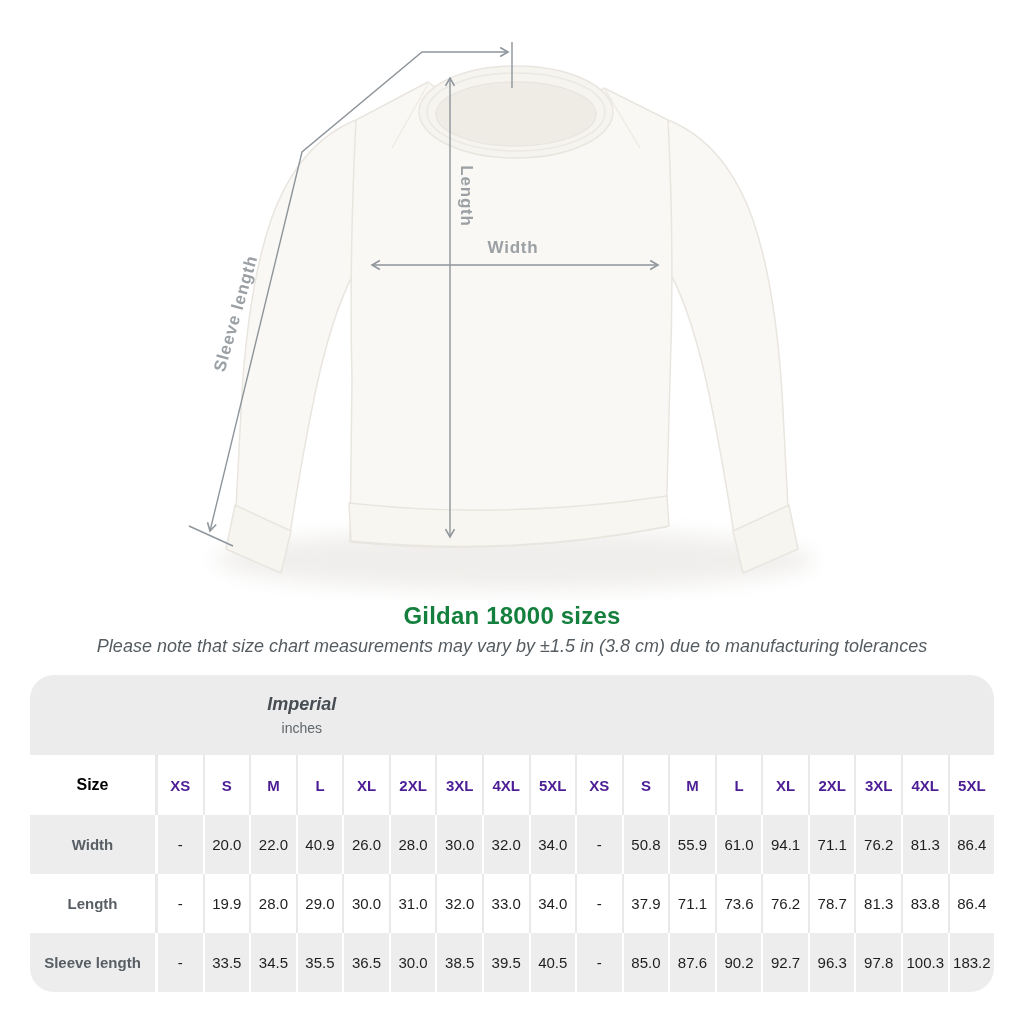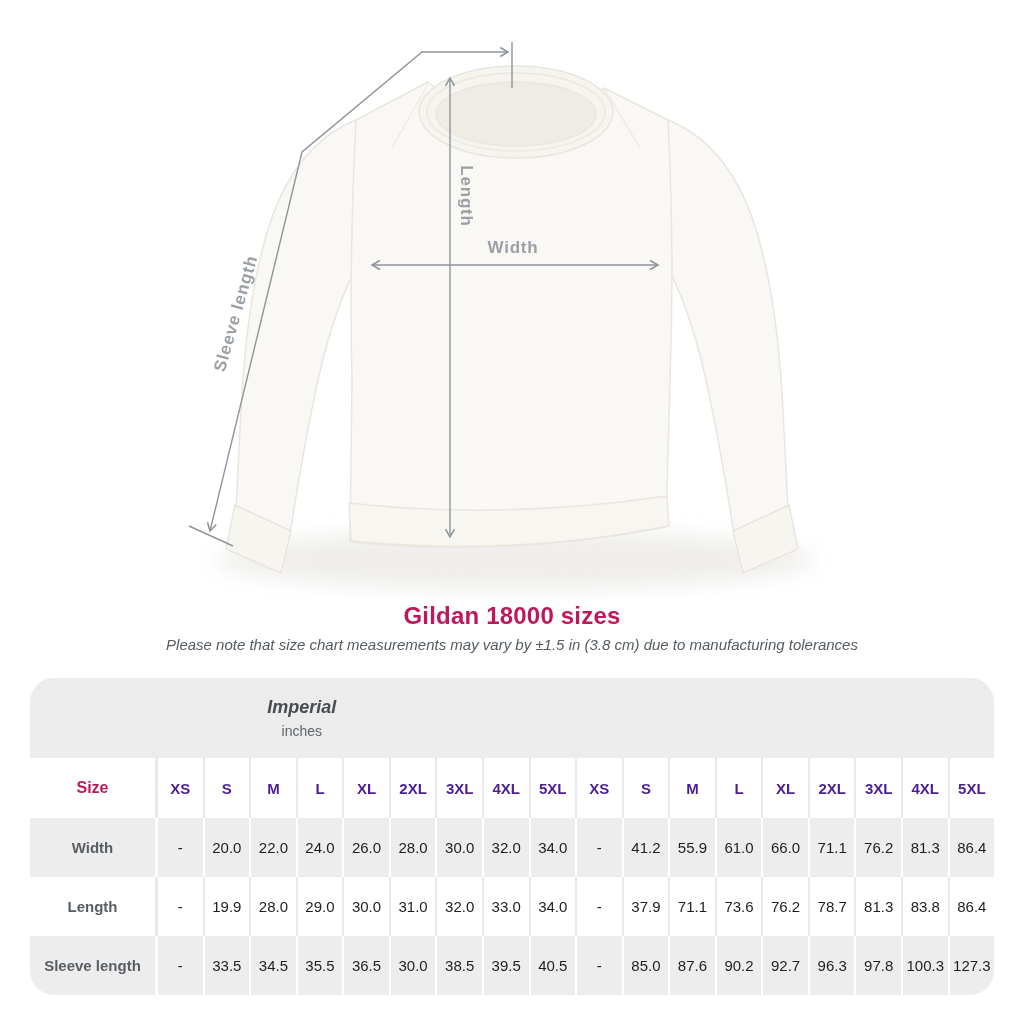--- a/index.html
+++ b/index.html
@@ -1,40 +1,40 @@
 <!DOCTYPE html>
 <html><head>
 <meta charset="utf-8">
 <style>
   html,body{margin:0;padding:0;background:#fff;}
   .page{width:1024px;height:1024px;position:relative;background:#ffffff;overflow:hidden;
         font-family:"Liberation Sans","DejaVu Sans",sans-serif;}
   .photo{position:relative;width:1024px;height:600px;}
   .photo svg{position:absolute;left:0;top:0;}
 
-  h1.title{text-align:center;font-size:24px;font-weight:bold;color:#be185d;
+  h1.title{text-align:center;font-size:24px;font-weight:bold;color:#15803d;
            margin:2px 0 6px 0;letter-spacing:.2px;}
-  p.note{text-align:center;font-style:italic;font-size:15px;color:#555c61;margin:0;}
-
-  .size-table{width:964px;margin:25px auto 0 auto;border-radius:24px;overflow:hidden;}
+  p.note{text-align:center;font-style:italic;font-size:18px;color:#555c61;margin:0;}
+
+  .size-table{width:964px;margin:18px auto 0 auto;border-radius:24px;overflow:hidden;}
   .unit-band{display:flex;background:#ececec;height:80px;}
   .unit-band .group{display:flex;flex-direction:column;align-items:center;justify-content:center;gap:5px;}
   .group.imperial{width:56.4%;}
   .group.metric{width:43.6%;}
   .group .g-label{font-size:18px;font-weight:bold;font-style:italic;color:#474d52;}
   .group .g-unit{font-size:14px;color:#60666b;}
 
   .row{display:flex;height:59px;align-items:stretch;background:#ffffff;}
   .row.header-row{height:60px;}
   .cell,.row-label{display:flex;align-items:center;justify-content:center;}
   .row-label{width:125px;flex:0 0 125px;font-weight:bold;color:#585e64;font-size:15px;}
   .cell{flex:1 1 0;font-size:15px;color:#1e1e1e;border-left:2px solid #e9e9e9;}
   .row .cell:nth-child(2){border-left-width:3px;}
   .header-row .cell{font-weight:bold;color:#4c1d95;font-size:15px;}
-  .header-row .row-label{font-size:16px;color:#be185d;}
+  .header-row .row-label{font-size:16px;color:#000000;}
   .row.shaded{background:#ededed;}
   .row.shaded .cell{border-left-color:#ffffff;}
 
   .measure-label{fill:#9ba0a5;font-size:17px;font-weight:600;letter-spacing:.8px;
                  font-family:"Liberation Sans","DejaVu Sans",sans-serif;}
 </style>
 </head>
 <body>
 
 <div class="page">
@@ -133,31 +133,31 @@
         <div class="cell">5XL</div>
       </div>
 
     <div>
 
     <div class="row data-row shaded">
           <div class="row-label">Width</div>
           <div class="cell">-</div>
           <div class="cell">20.0</div>
           <div class="cell">22.0</div>
-          <div class="cell">24.0</div>
+          <div class="cell">40.9</div>
           <div class="cell">26.0</div>
           <div class="cell">28.0</div>
           <div class="cell">30.0</div>
           <div class="cell">32.0</div>
           <div class="cell">34.0</div>
           <div class="cell">-</div>
-          <div class="cell">41.2</div>
+          <div class="cell">50.8</div>
           <div class="cell">55.9</div>
           <div class="cell">61.0</div>
-          <div class="cell">66.0</div>
+          <div class="cell">94.1</div>
           <div class="cell">71.1</div>
           <div class="cell">76.2</div>
           <div class="cell">81.3</div>
           <div class="cell">86.4</div>
         </div>
         <div class="row data-row">
           <div class="row-label">Length</div>
           <div class="cell">-</div>
           <div class="cell">19.9</div>
           <div class="cell">28.0</div>
@@ -189,18 +189,18 @@
           <div class="cell">39.5</div>
           <div class="cell">40.5</div>
           <div class="cell">-</div>
           <div class="cell">85.0</div>
           <div class="cell">87.6</div>
           <div class="cell">90.2</div>
           <div class="cell">92.7</div>
           <div class="cell">96.3</div>
           <div class="cell">97.8</div>
           <div class="cell">100.3</div>
-          <div class="cell">127.3</div>
+          <div class="cell">183.2</div>
         </div>
       </div>
 
   </div>
 </div>
 
 </body></html>

